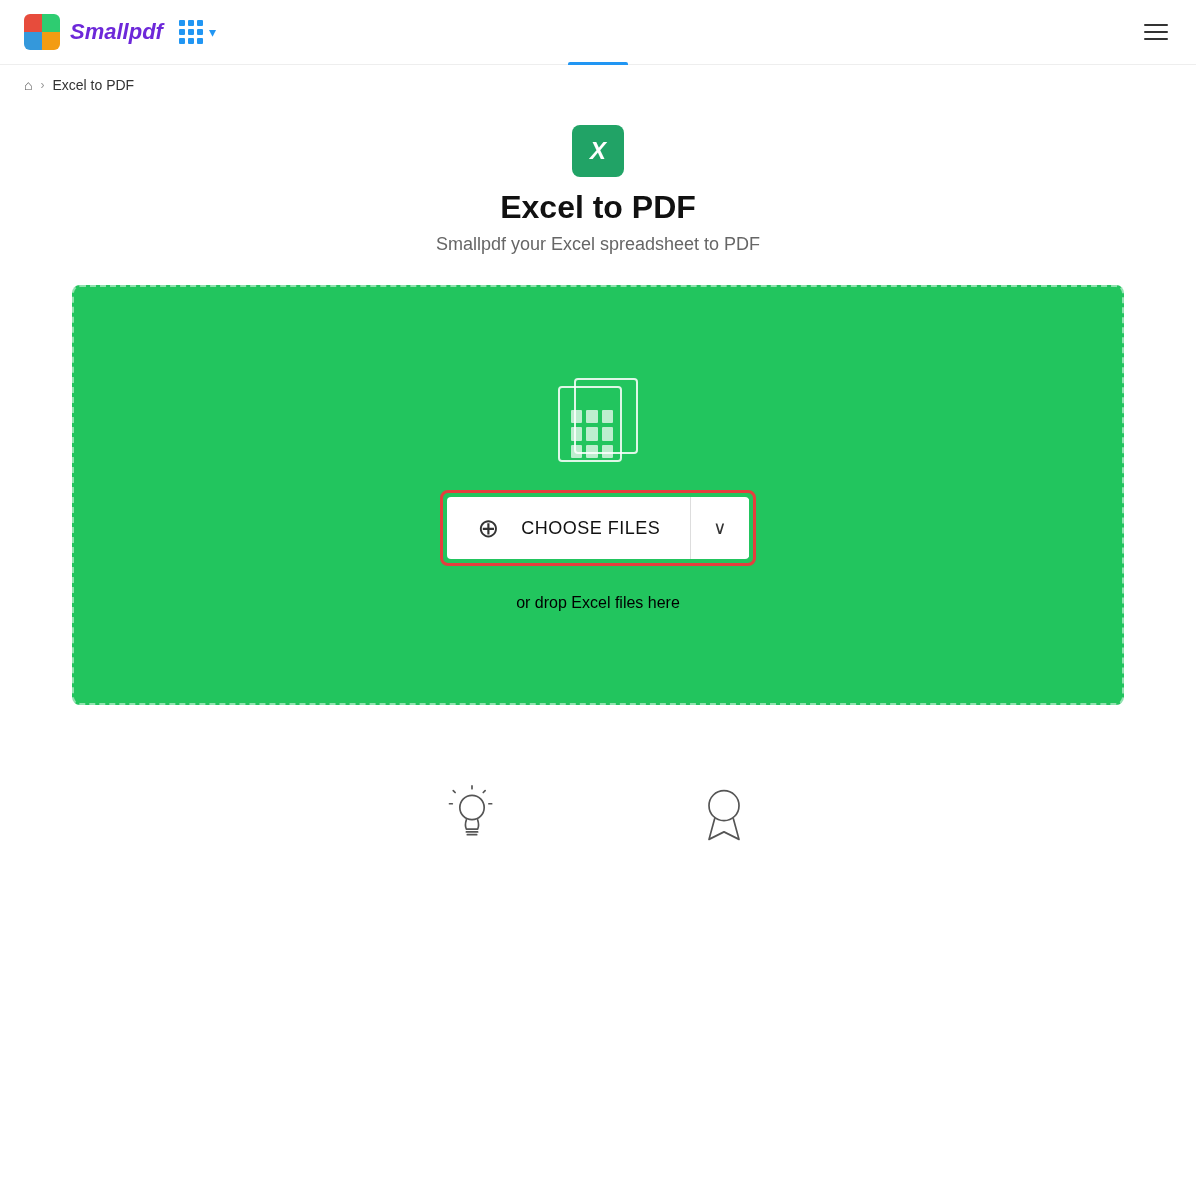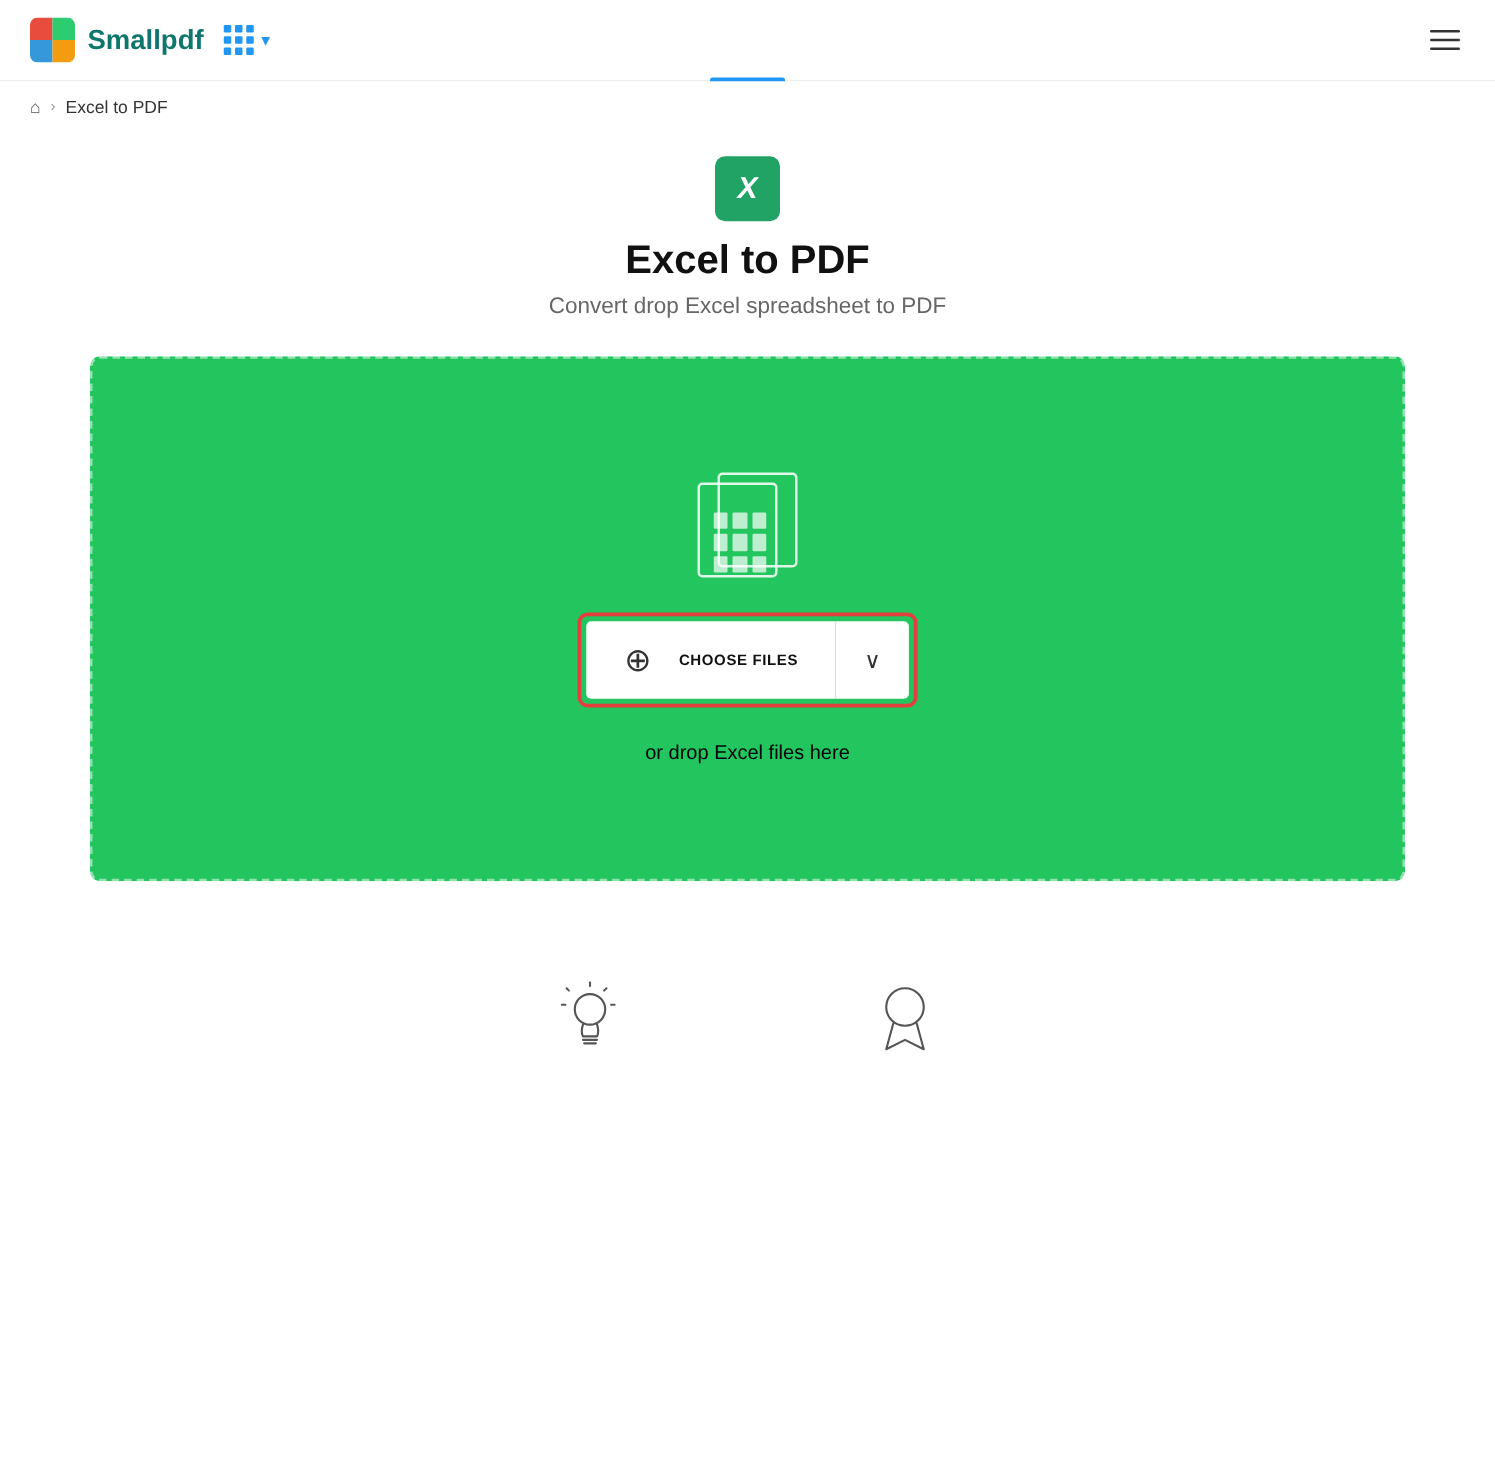--- a/index.html
+++ b/index.html
@@ -28,21 +28,22 @@
       grid-template-columns: 1fr 1fr;
     }
     .logo-icon .q1 { background: #e74c3c; }
     .logo-icon .q2 { background: #2ecc71; }
     .logo-icon .q3 { background: #3498db; }
     .logo-icon .q4 { background: #f39c12; }
 
     .logo-text {
       font-size: 22px;
       font-weight: 700;
-      color: #0f766e;
+      color: #6d28d9;
+      font-style: italic;
     }
     .header-apps {
       display: flex;
       align-items: center;
       gap: 4px;
       margin-left: 6px;
       cursor: pointer;
     }
     .dots-icon {
       display: grid;
@@ -225,22 +226,22 @@
       overflow: hidden;
     }
     .choose-files-main {
       display: flex;
       align-items: center;
       gap: 10px;
       padding: 18px 30px;
       border-right: 1px solid #ddd;
     }
     .choose-files-label {
-      font-size: 12px;
-      font-weight: 700;
+      font-size: 18px;
+      font-weight: 400;
       letter-spacing: 0.5px;
       color: #111;
       margin-left: 12px;
     }
     .file-add-icon {
       font-size: 26px;
       color: #333;
       line-height: 1;
     }
     .choose-files-dropdown {
@@ -331,21 +332,21 @@
 
   <div class="title-area">
     <div>
       <div class="excel-icon">
         <span>X</span>
       </div>
     </div>
     <h1 class="page-title">
       <span>Excel to PDF</span>
     </h1>
-    <p class="page-subtitle">Convert drop Excel spreadsheet to PDF</p>
+    <p class="page-subtitle">Smallpdf your Excel spreadsheet to PDF</p>
   </div>
 
   <div class="dropzone">
 
     <div class="file-stack">
       <div class="file-back"></div>
       <div class="file-front">
         <div class="file-grid">
           <div class="grid-lines">
             <div class="grid-cell"></div>

